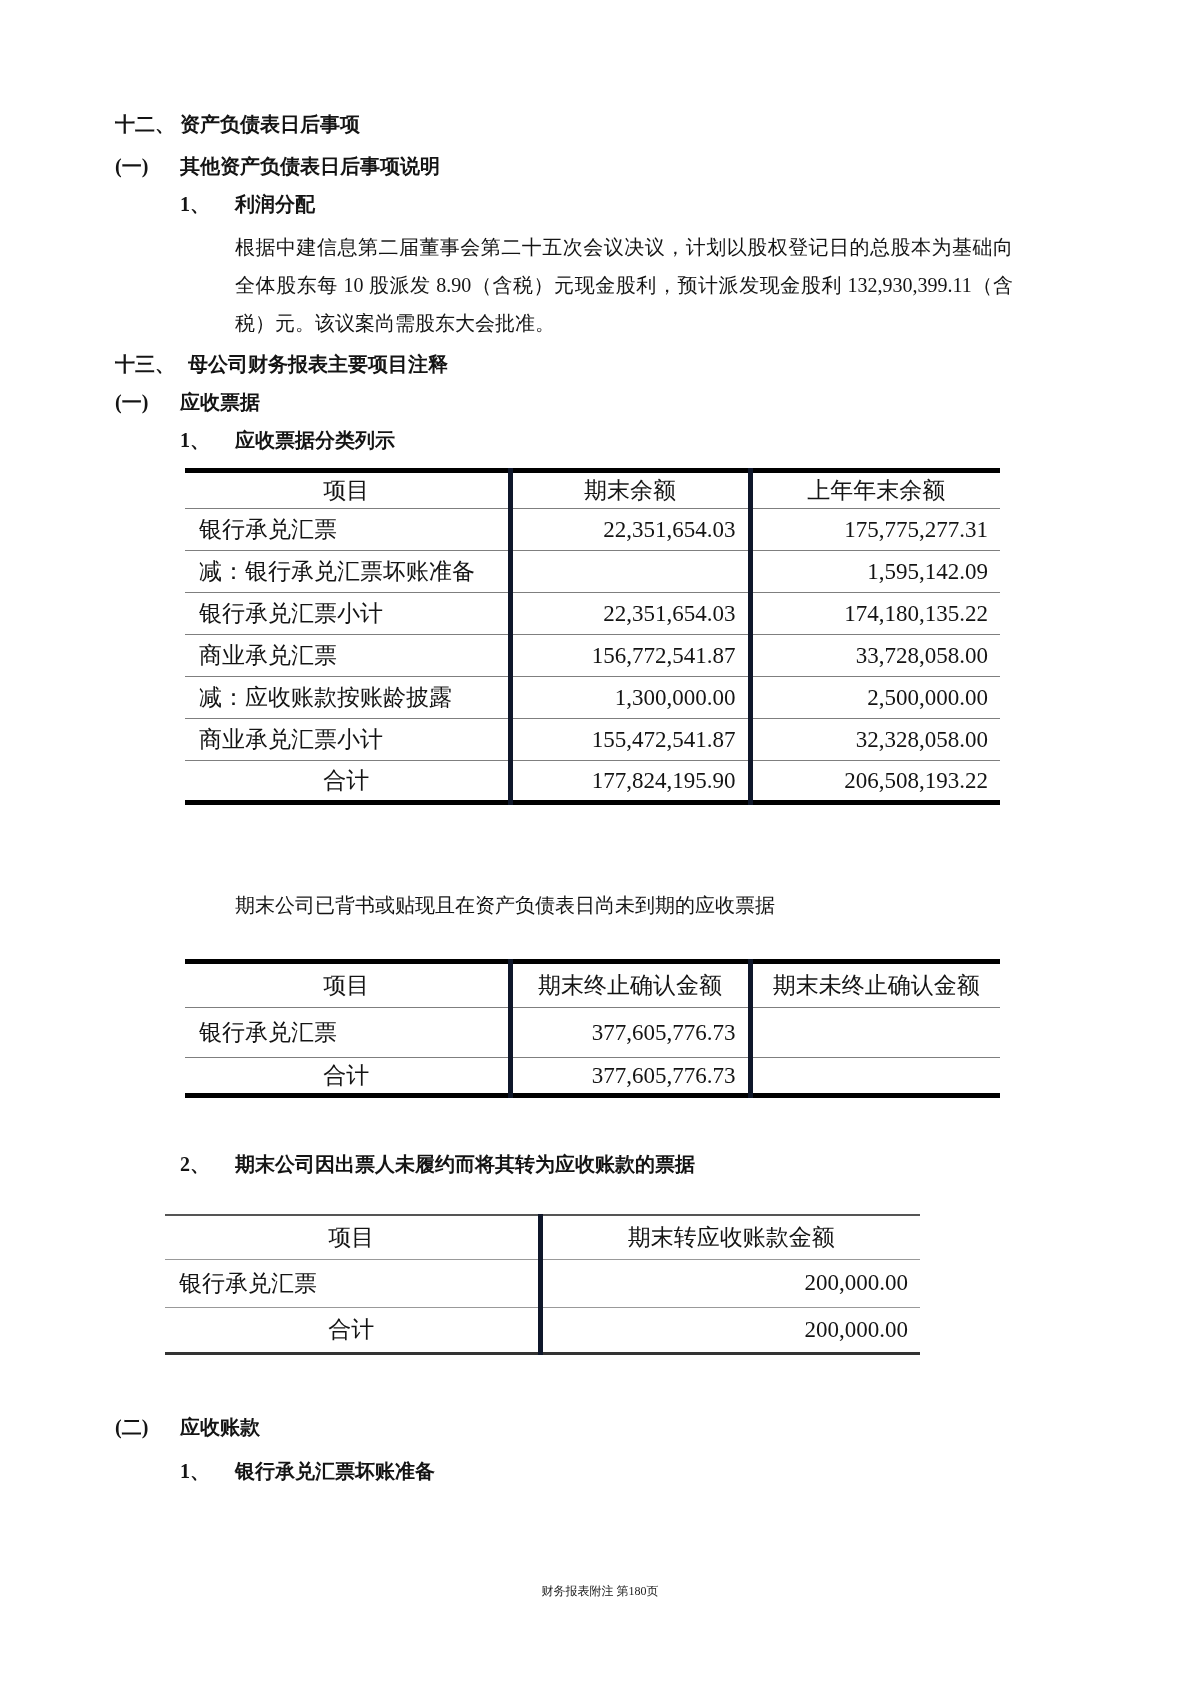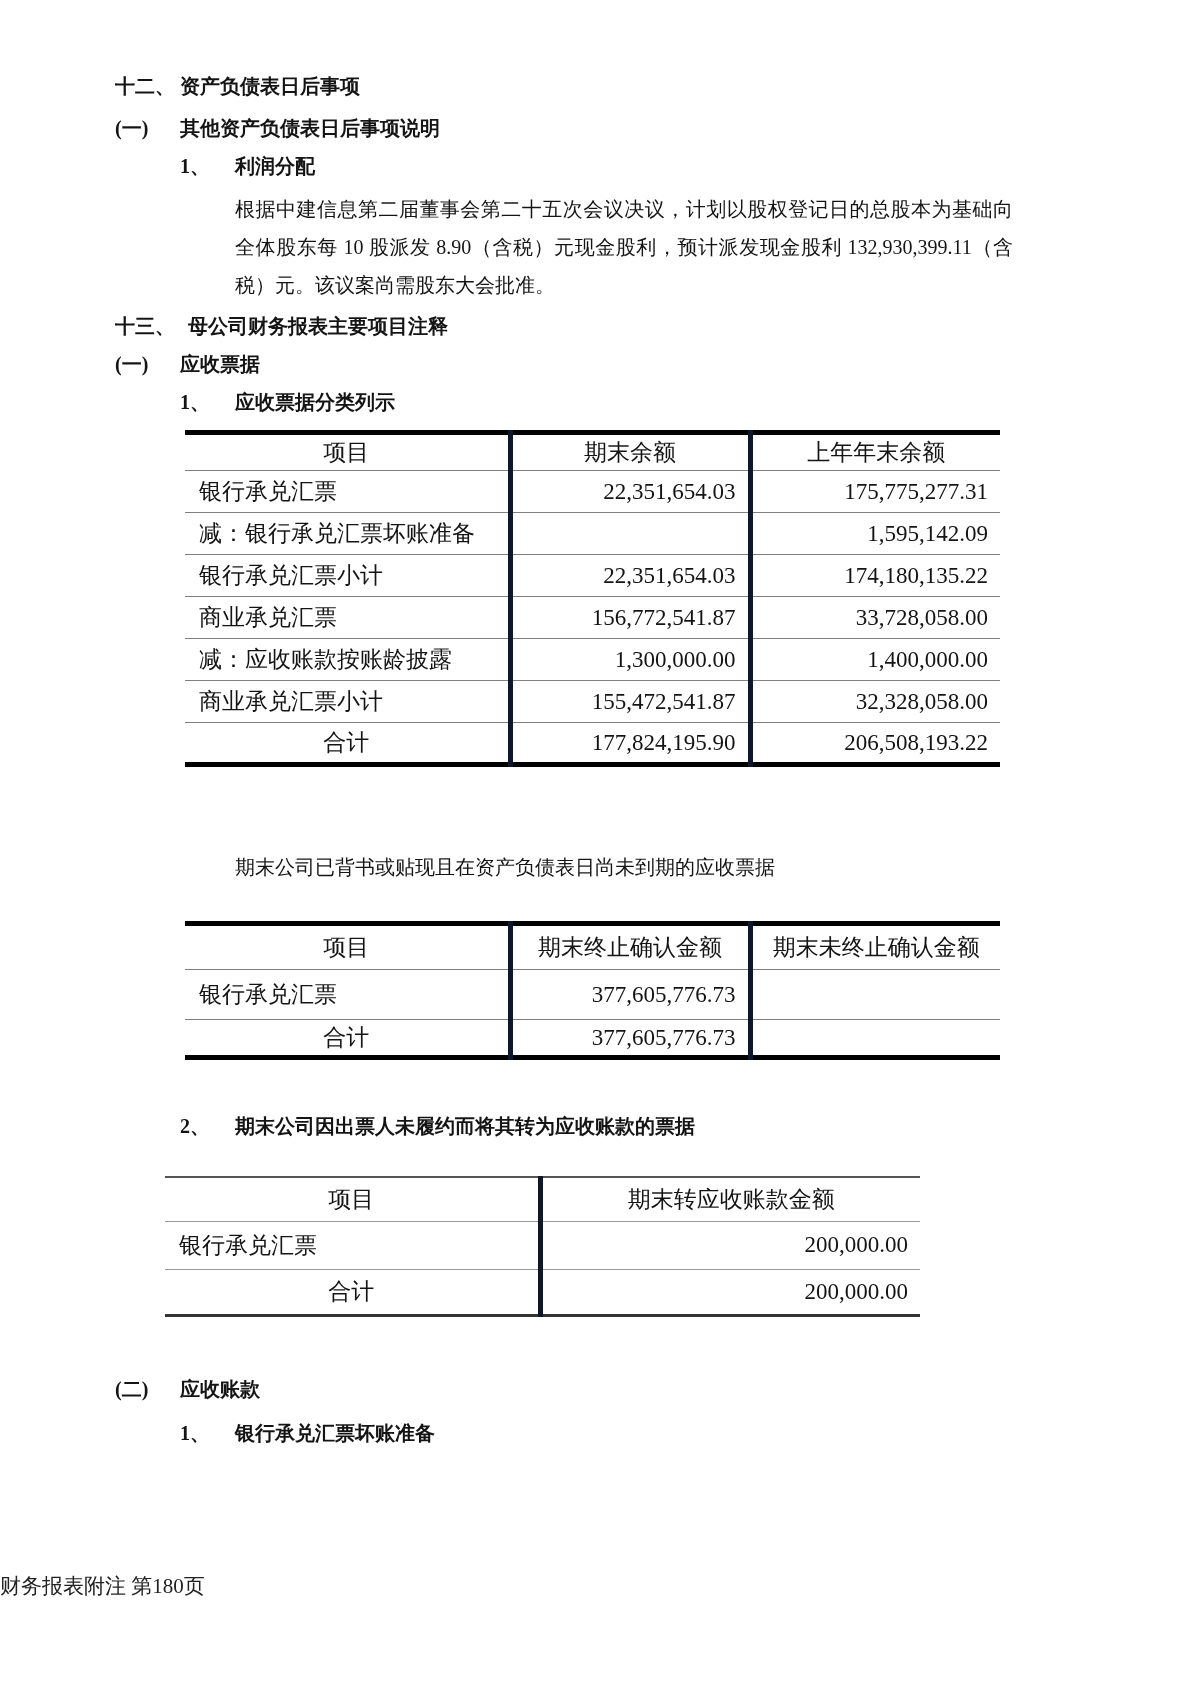--- a/index.html
+++ b/index.html
@@ -8,21 +8,21 @@
     position: relative;
     width: 1200px;
     height: 1696px;
     margin: 0 auto;
     background: #ffffff;
     color: #141414;
     font-family: "Liberation Serif", "DejaVu Serif", serif;
     font-size: 20px;
     overflow: hidden;
   }
-  .content { padding-top: 72px; }
+  .content { padding-top: 110px; }
 
   
   .h-row { display: flex; font-weight: bold; line-height: 28px; }
   .lvl1 { margin-left: 115px; }
   .lvl1 .num { width: 65px; flex: 0 0 65px; }
   .lvl2 { margin-left: 180px; }
   .lvl2 .num { width: 55px; flex: 0 0 55px; }
   .h12   { margin-top: 0; }
   .h12-1 { margin-top: 14px; }
   .h12-1-1 { margin-top: 10px; }
@@ -77,22 +77,22 @@
   .tbl3 tr { border-bottom: 1px solid #999; }
   .tbl3 th { height: 44px; }
   .tbl3 tr.r1 td { height: 48px; }
   .tbl3 tr.rt td { height: 46px; }
 
   .footer {
     position: absolute;
     bottom: 96px;
     left: 0;
     width: 100%;
-    text-align: left;
-    font-size: 21px;
+    text-align: center;
+    font-size: 12px;
     color: #222;
   }
 </style>
 </head>
 <body>
 
 <div class="page">
   <div class="content">
 
     <div class="h-row lvl1 h12">
@@ -155,21 +155,21 @@
         <td class="cell-num">174,180,135.22</td>
       </tr>
       <tr>
         <td class="cell-label">商业承兑汇票</td>
         <td class="cell-num">156,772,541.87</td>
         <td class="cell-num">33,728,058.00</td>
       </tr>
       <tr>
         <td class="cell-label">减：应收账款按账龄披露</td>
         <td class="cell-num">1,300,000.00</td>
-        <td class="cell-num">1,400,000.00</td>
+        <td class="cell-num">2,500,000.00</td>
       </tr>
       <tr>
         <td class="cell-label">商业承兑汇票小计</td>
         <td class="cell-num">155,472,541.87</td>
         <td class="cell-num">32,328,058.00</td>
       </tr>
       <tr>
         <td class="cell-center">合计</td>
         <td class="cell-num">177,824,195.90</td>
         <td class="cell-num">206,508,193.22</td>

